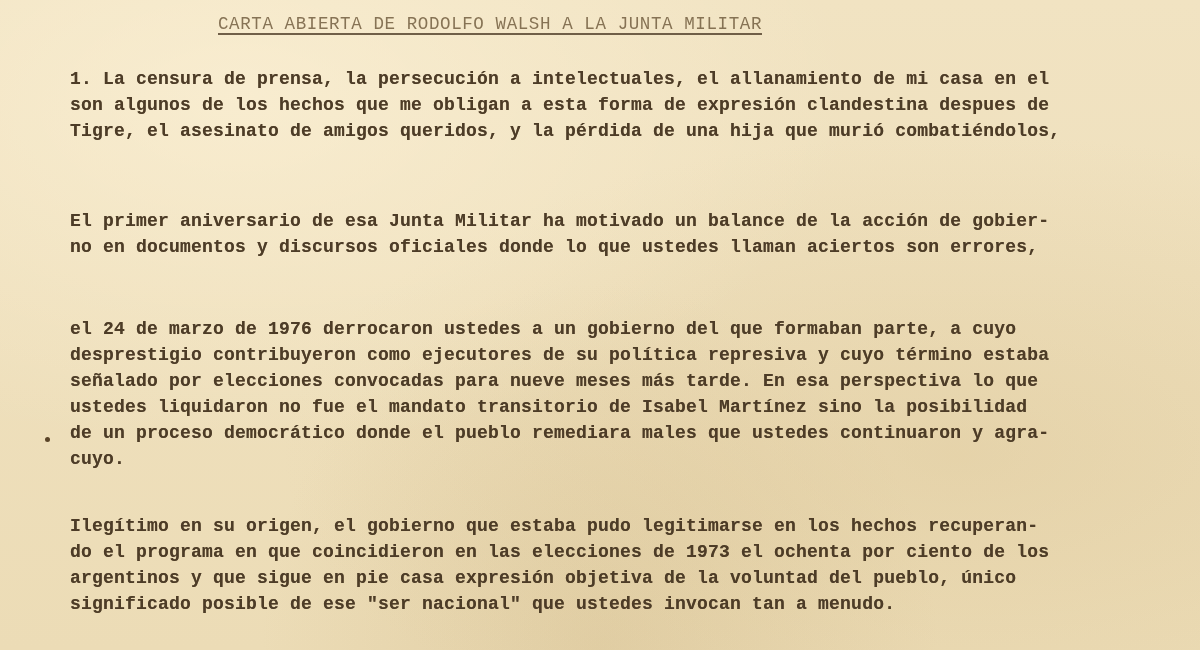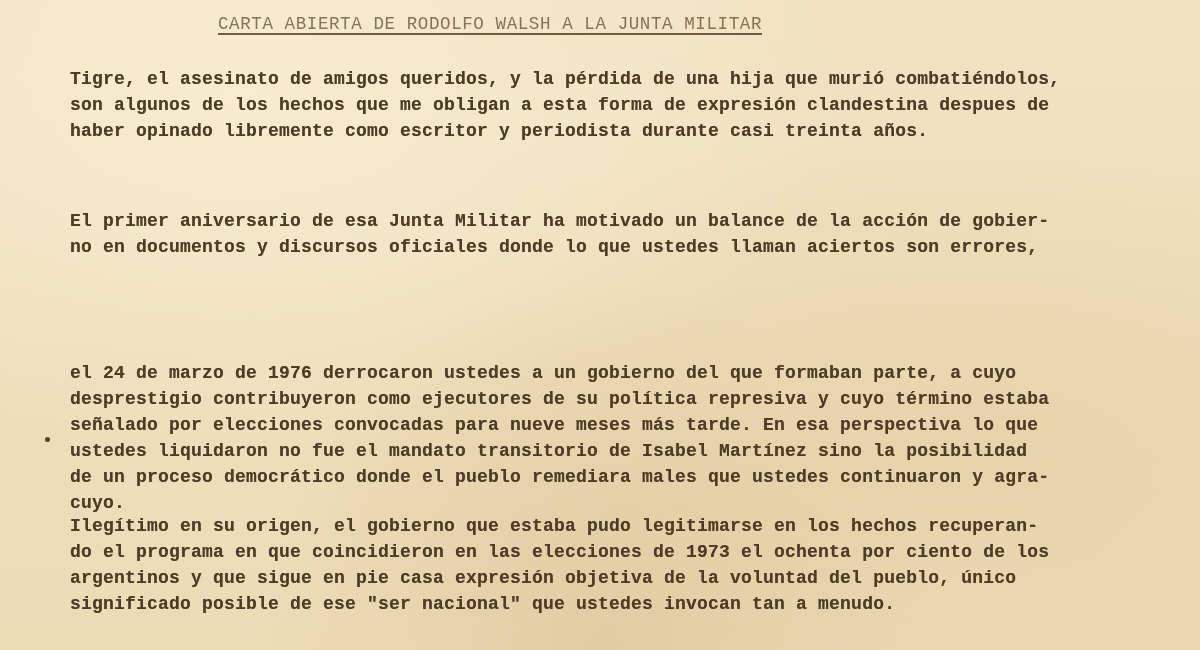--- a/index.html
+++ b/index.html
@@ -68,31 +68,31 @@
     }
   </style>
 </head>
 <body>
 
 <div class="page">
 
   <div class="title">CARTA ABIERTA DE RODOLFO WALSH A LA JUNTA MILITAR</div>
 
   <div class="para" style="top:66px;">
+    <span class="line">1. La censura de prensa, la persecución a intelectuales, el allanamiento de mi casa en el</span>
+    <span class="line">son algunos de los hechos que me obligan a esta forma de expresión clandestina despues de</span>
     <span class="line">Tigre, el asesinato de amigos queridos, y la pérdida de una hija que murió combatiéndolos,</span>
-    <span class="line">son algunos de los hechos que me obligan a esta forma de expresión clandestina despues de</span>
-    <span class="line">haber opinado libremente como escritor y periodista durante casi treinta años.</span>
   </div>
 
   <div class="para" style="top:208px;">
     <span class="line">El primer aniversario de esa Junta Militar ha motivado un balance de la acción de gobier-</span>
     <span class="line">no en documentos y discursos oficiales donde lo que ustedes llaman aciertos son errores,</span>
   </div>
 
-  <div class="para" style="top:316px;margin-top:44px;">
+  <div class="para" style="top:316px;">
     <span class="line">el 24 de marzo de 1976 derrocaron ustedes a un gobierno del que formaban parte, a cuyo</span>
     <span class="line">desprestigio contribuyeron como ejecutores de su política represiva y cuyo término estaba</span>
     <span class="line">señalado por elecciones convocadas para nueve meses más tarde. En esa perspectiva lo que</span>
     <span class="line">ustedes liquidaron no fue el mandato transitorio de Isabel Martínez sino la posibilidad</span>
     <span class="line">de un proceso democrático donde el pueblo remediara males que ustedes continuaron y agra-</span>
     <span class="line">cuyo.</span>
   </div>
 
   <div class="margin-dot"></div>
 

